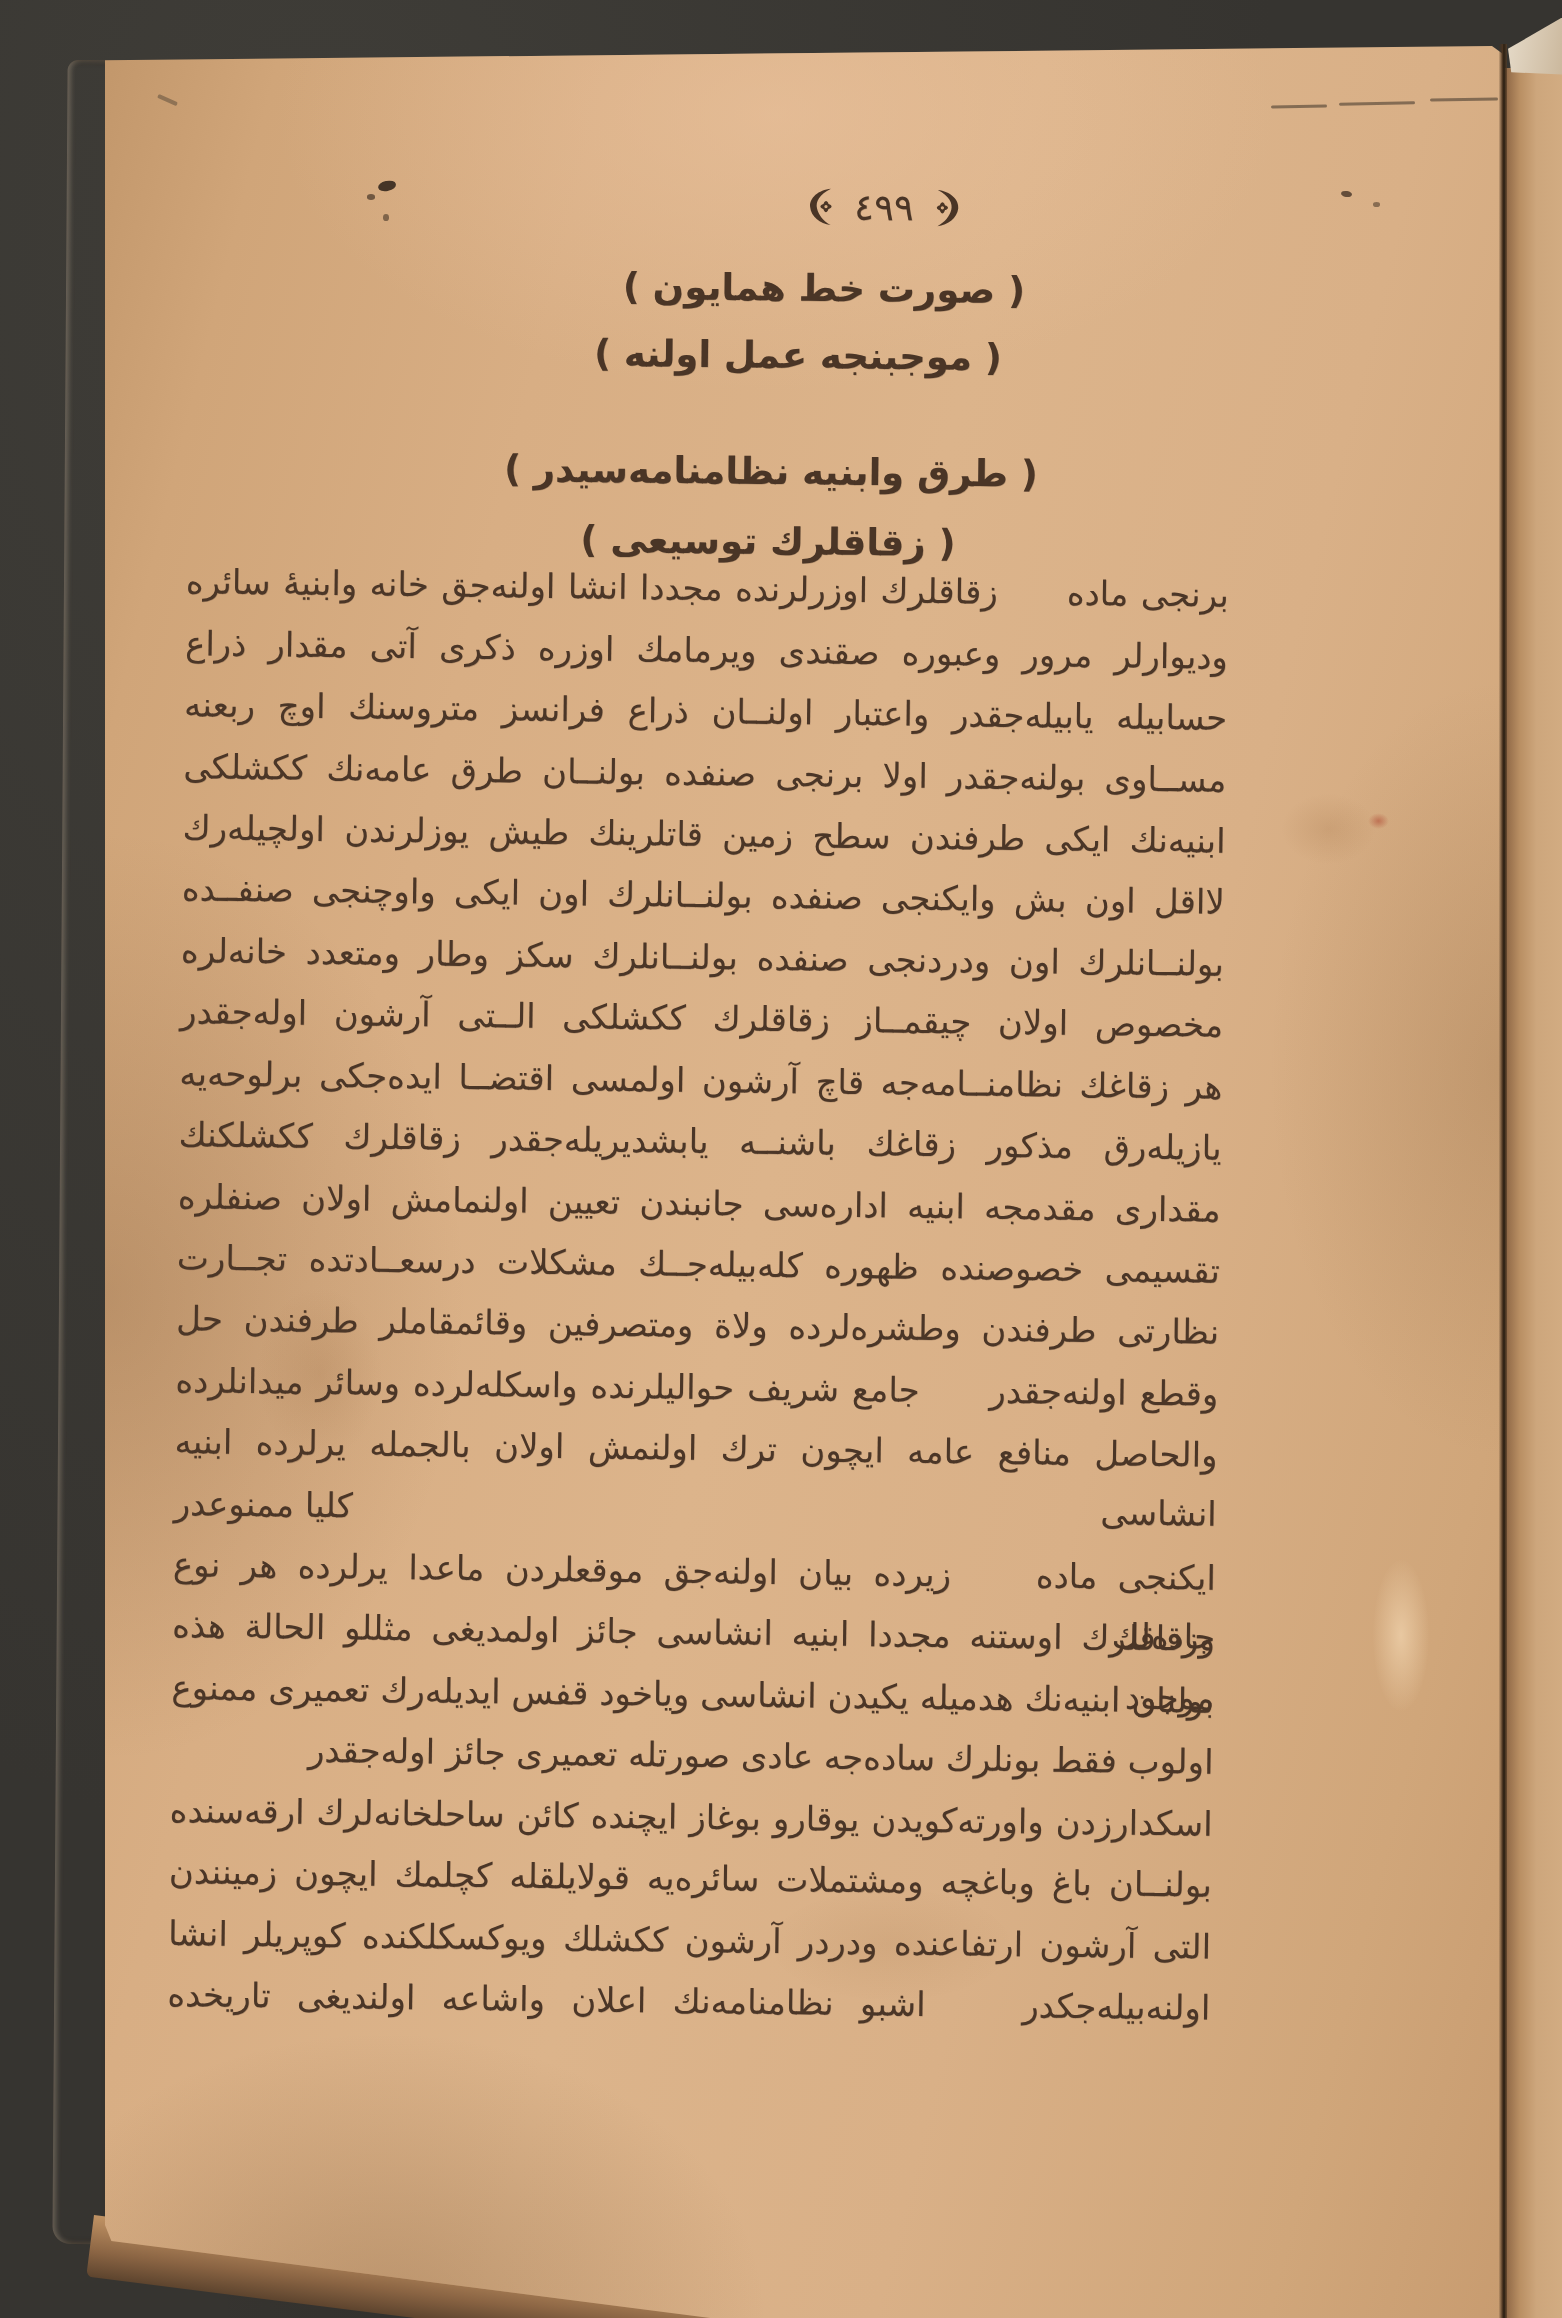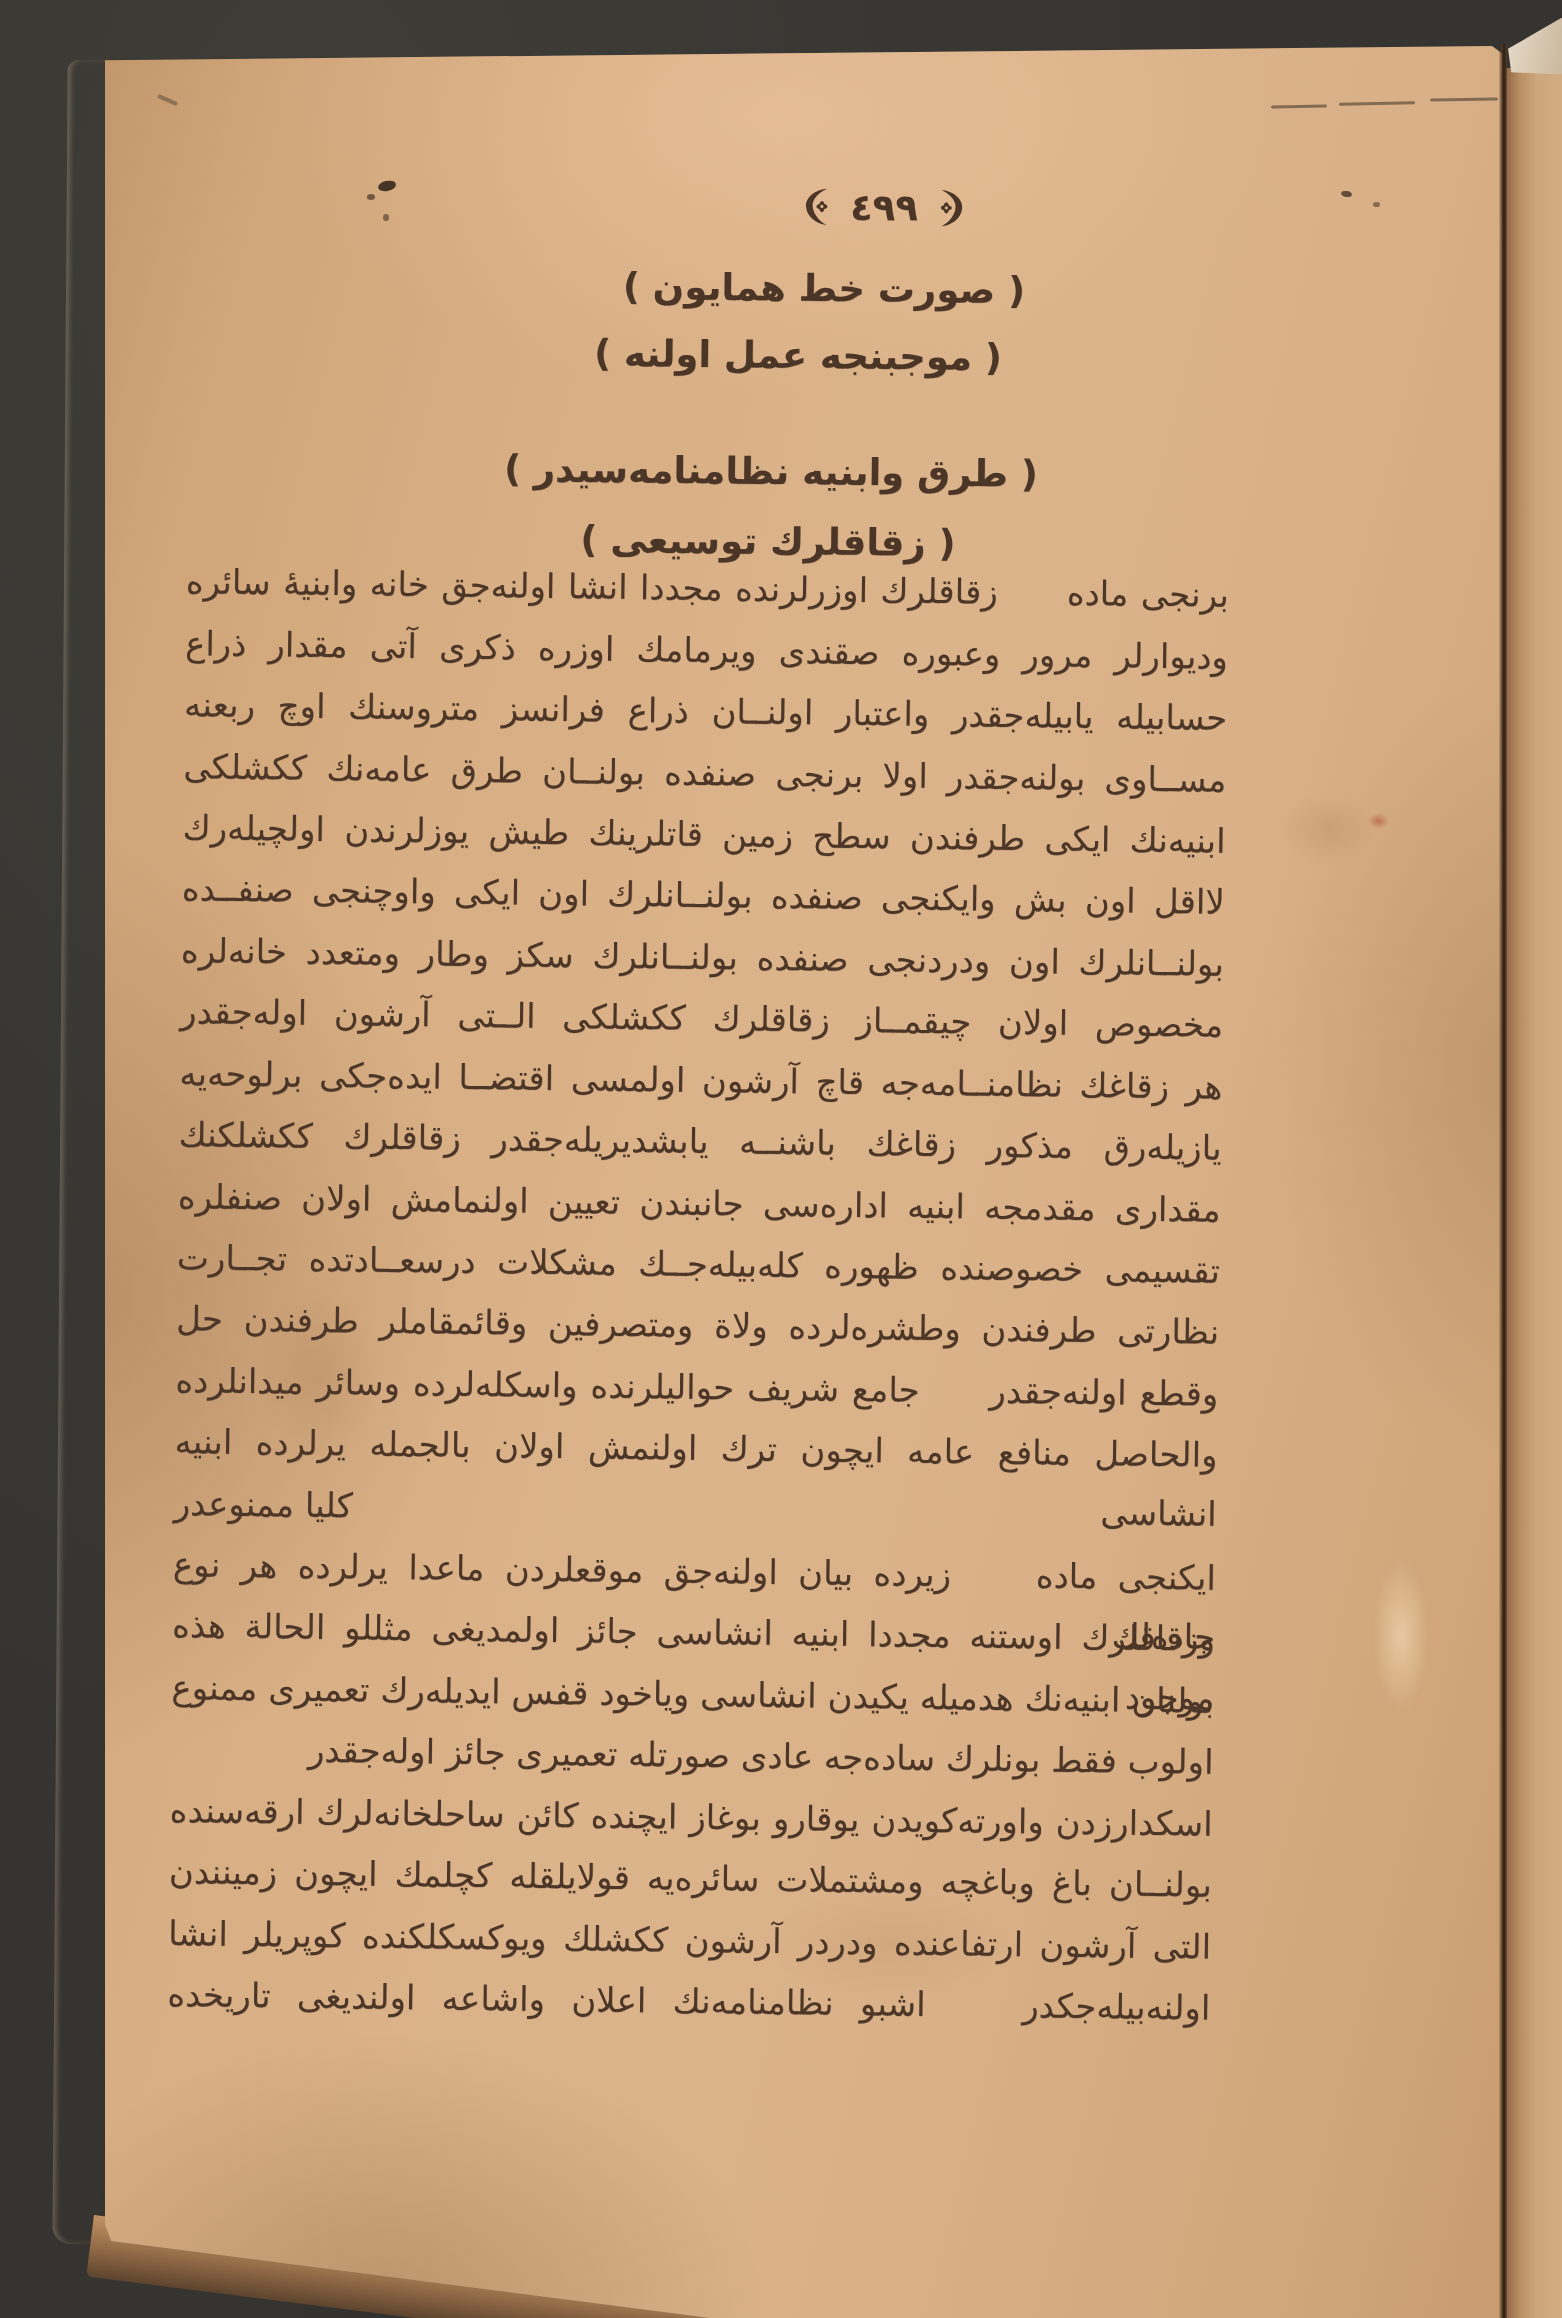--- a/index.html
+++ b/index.html
@@ -60,21 +60,21 @@
     position:absolute;left:1508px;top:17.5px;width:54px;height:57px;z-index:3;
     clip-path:polygon(0 55%,100% 0,100% 100%,6% 96%);
     background:linear-gradient(100deg,#e6dbc9,#cbb89d);
   }
   
   .ink{color:#4a3526;text-shadow:0.4px 0.5px 0 rgba(74,53,38,.30);}
   .pagenum-row{
     position:absolute;left:779px;top:133px;transform:translateX(-50%) rotate(.6deg);
     display:flex;align-items:center;gap:16px;height:56px;
   }
-  .pagenum{font-size:37px;font-weight:bold;letter-spacing:4.8px;}
+  .pagenum{font-size:37px;font-weight:normal;letter-spacing:4.8px;}
   .fleuron{width:33px;height:41px;display:block;}
   .hdr{
     position:absolute;transform:translateX(-50%) rotate(.6deg);
     font-size:37px;font-weight:bold;white-space:nowrap;direction:rtl;
   }
   .hdr.h1{left:719px;top:221px;}
   .hdr.h2{left:693px;top:288px;}
   .hdr.h3{left:666px;top:404px;}
   .hdr.h4{left:663px;top:474px;}
   .body-text{

